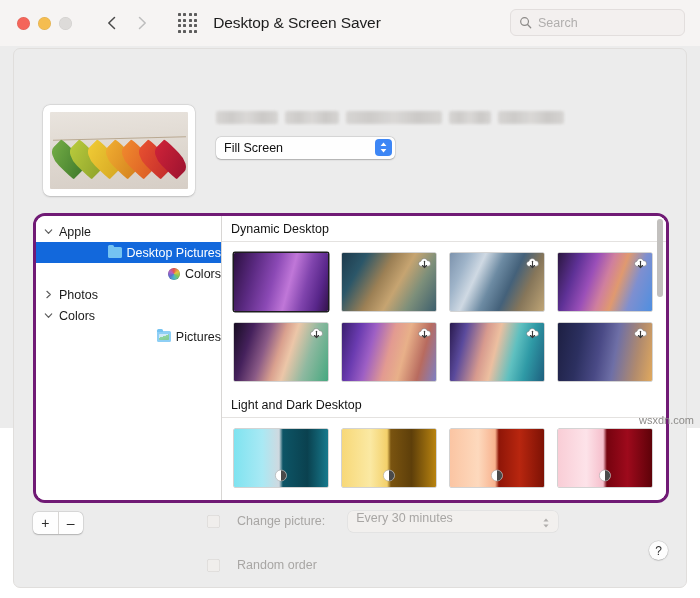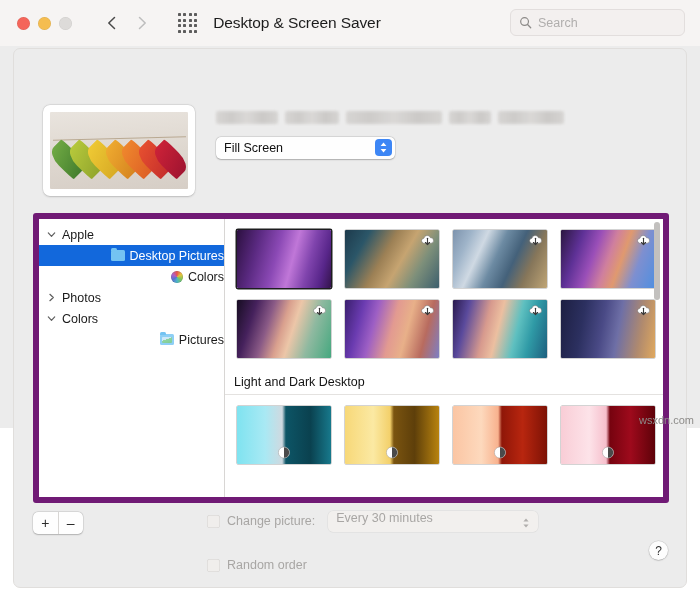--- a/index.html
+++ b/index.html
@@ -153,22 +153,22 @@
     border-radius: 4px;
     display: flex; align-items: center; justify-content: center;
   }
 
   
   .listwrap {
     position: absolute; left: 19px; top: 164px;
     width: 636px; height: 290px;
     display: flex;
     background: #ffffff;
-    border: 6px solid #701a75;
-    border-radius: 3px;
+    border: 3px solid #701a75;
+    border-radius: 12px;
     overflow: hidden;
   }
   .sidebar {
     width: 186px; height: 100%;
     background: #ffffff;
     border-right: 1px solid #d8d6d4;
     padding-top: 5px;
   }
   .srow {
     height: 21px;
@@ -271,21 +271,21 @@
   }
   .arhalf {
     flex: 1; display: flex; align-items: center; justify-content: center;
     font-size: 14px; color: #2b2b2b; line-height: 1;
   }
   .arhalf.left { border-right: 0.5px solid #d8d6d4; }
 
   .ctrlcol {
     position: absolute; left: 193px; top: 461px;
   }
-  .ctrlrow { display: flex; align-items: center; height: 22px; }
+  .ctrlrow { display: flex; align-items: center; height: 22px; gap: 10px; }
   .ctrlrow + .ctrlrow { margin-top: 22px; }
   .cbox {
     width: 13px; height: 13px;
     border-radius: 3px;
     background: #f0eeec;
     box-shadow: inset 0 0 0 0.5px #d2d0ce;
   }
   .cblabel { font-size: 12.5px; color: #a8a6a4; margin-left: 7px; }
   .dpopup {
     margin-left: 13px;
@@ -454,20 +454,21 @@
 
         <div class="srow indent1">
           <span class="folder pics"></span>
           <span class="sidelabel">Pictures</span>
         </div>
 
       </div>
 
       <div class="gridpane">
 
+        <div class="sectionhdr">Dynamic Desktop</div>
 
         <div class="wpgrid">
           <div class="wp sel" style="background:linear-gradient(105deg,#2c1040 0%,#5b2a82 22%,#8b49b5 42%,#c077d8 58%,#8044ad 74%,#58268a 88%,#34134c 100%);"></div>
 
           <div class="wp" style="background:linear-gradient(120deg,#1d3a4c 0%,#2b5668 20%,#9c8055 42%,#c6a471 58%,#7d8f7a 76%,#3d5f6d 100%);">
             <svg class="badge-dl" viewBox="0 0 15 15">
               <path d="M3.6 10.2 a2.5 2.5 0 0 1 .3-4.95 a3.4 3.4 0 0 1 6.55-.5 a2.6 2.6 0 0 1 .7 5.45 Z" fill="#ffffff" stroke="#6e6e6e" stroke-width="0.5"></path>
               <line x1="7.5" y1="5.3" x2="7.5" y2="11.4" stroke="#3a3a3a" stroke-width="1.1" stroke-linecap="round"></line>
               <path d="M5.5 9.5 L7.5 11.6 L9.5 9.5" fill="none" stroke="#3a3a3a" stroke-width="1.1" stroke-linecap="round" stroke-linejoin="round"></path>
             </svg>

